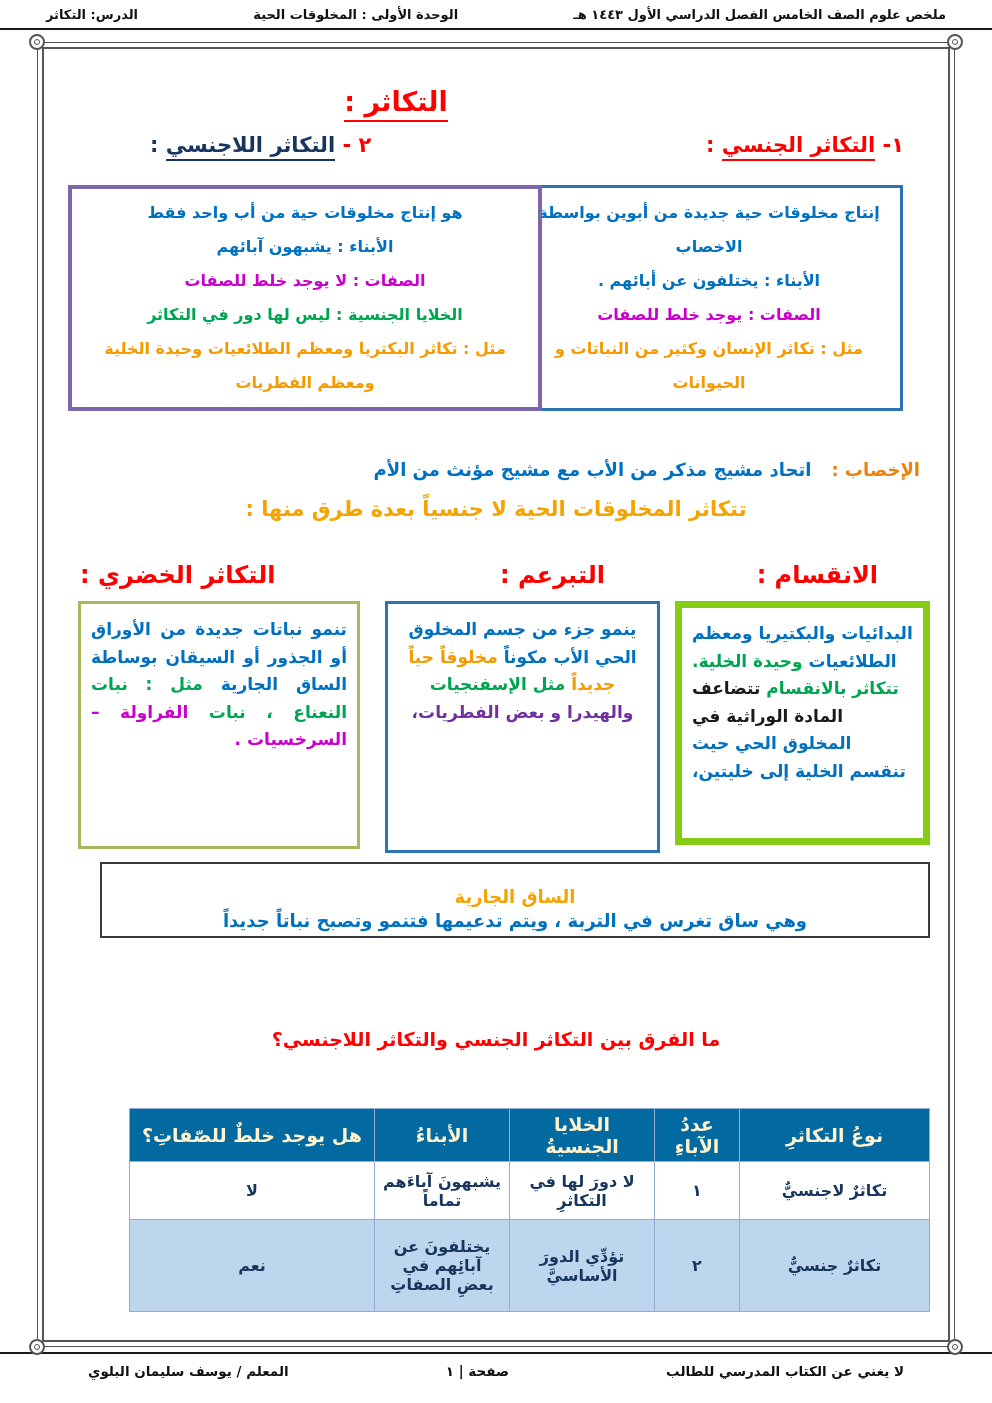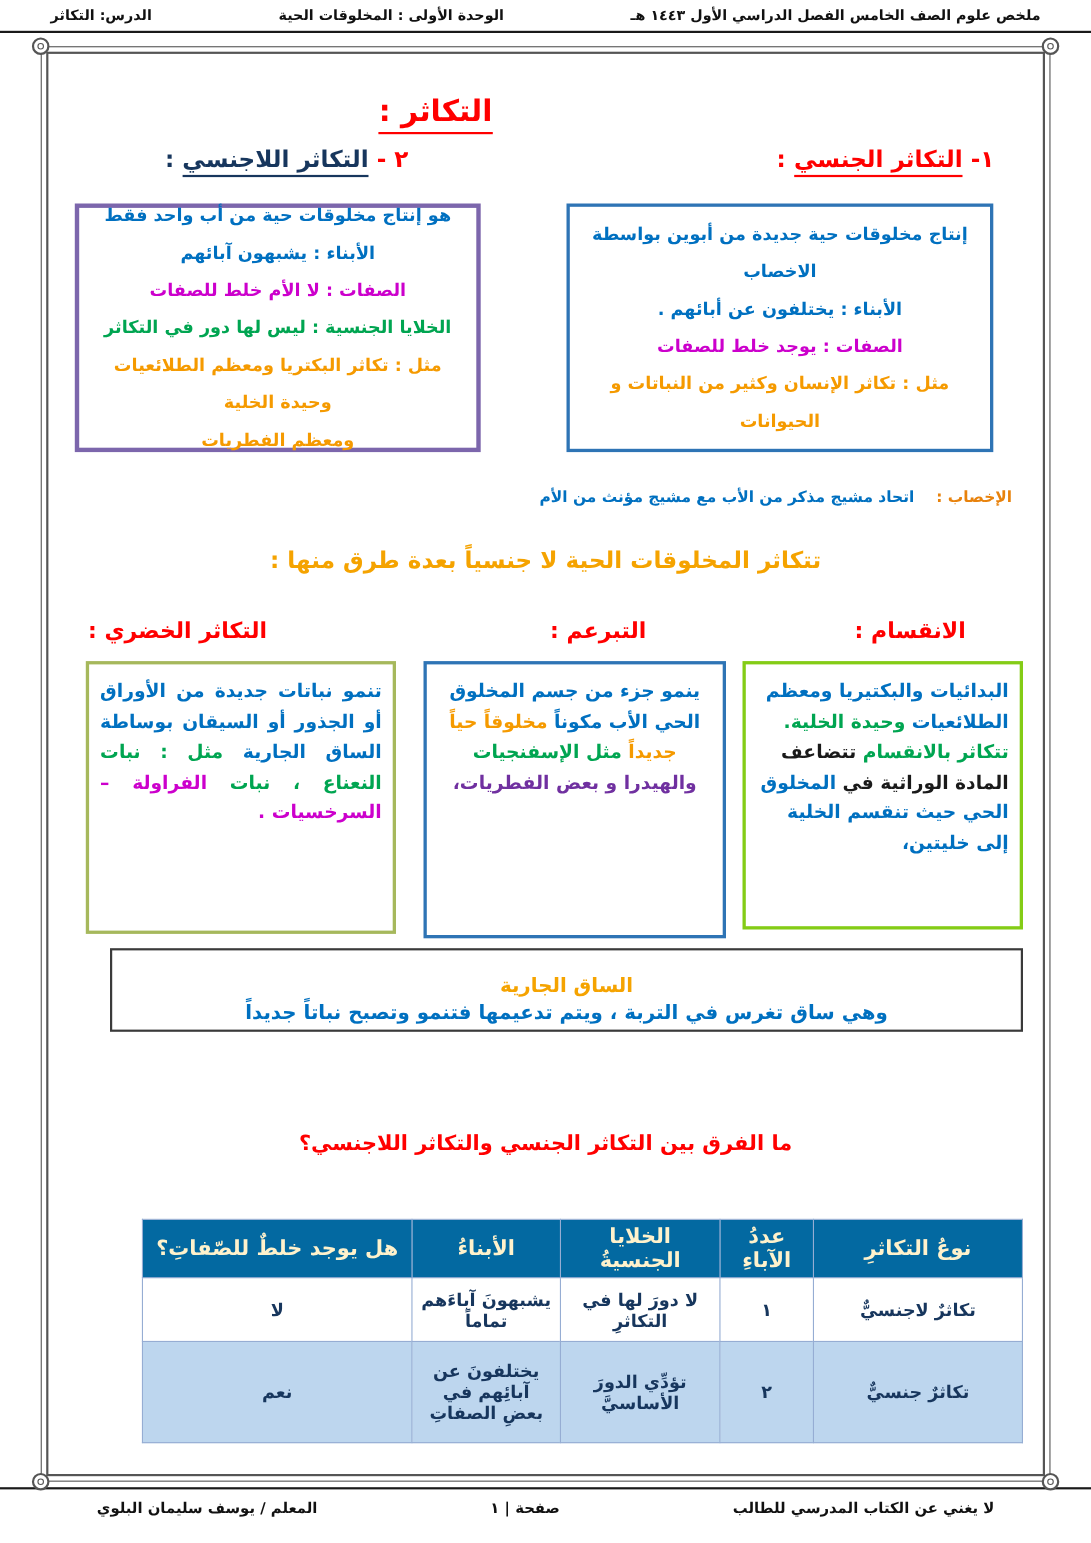--- a/index.html
+++ b/index.html
@@ -38,51 +38,51 @@
   .sec-sexual { right:88px; color:#FF0000; }
   .sec-asexual { left:150px; }
   .sec-asexual .num { color:#FF0000; }
   .sec-asexual .t { color:#17365D; }
   .u2 { border-bottom:2px solid currentColor; padding-bottom:2px; }
 
   
   .defbox { position:absolute; top:185px; padding:8px; display:flex; flex-direction:column;
             justify-content:center; background:#fff; z-index:2; }
   .box-sexual  { right:89px; width:388px; height:226px; border:3px solid #2E74B5; }
-  .box-asexual { left:68px;  width:369px; height:226px; border:4px solid #7C66AC; }
+  .box-asexual { left:68px;  width:474px; height:226px; border:4px solid #7C66AC; }
   .defbox .ln { text-align:center; font-weight:bold; font-size:16px; line-height:34px; }
 
   .c-blue   { color:#0070C0; }
   .c-mag    { color:#CC00CC; }
   .c-green  { color:#00A551; }
   .c-orange { color:#F59A00; }
   .c-purple { color:#7030A0; }
   .c-black  { color:#1a1a1a; }
 
   
-  .fert { position:absolute; top:444px; right:72px; font-size:14px; font-weight:bold; z-index:2; }
+  .fert { position:absolute; top:459px; right:72px; font-size:18px; font-weight:bold; z-index:2; }
   .fert .lbl { color:#E8820C; margin-left:20px; }
   .fert .txt { color:#0070C0; }
 
   
   .intro { position:absolute; top:497px; left:0; width:992px; text-align:center;
            font-size:21px; font-weight:bold; color:#F5A300; z-index:2; }
 
   
-  .mhead { position:absolute; top:561px; font-size:20px; font-weight:bold; color:#FF0000; z-index:2; }
+  .mhead { position:absolute; top:561px; font-size:24px; font-weight:bold; color:#FF0000; z-index:2; }
   .mh-fission { right:114px; }
   .mh-budding { left:500px; }
   .mh-veg     { left:80px; }
 
   
   .mbox { position:absolute; top:601px; padding:12px 10px; font-size:17px; font-weight:bold;
           line-height:1.62; background:#fff; z-index:2; }
   .mbox-veg { left:78px;  width:282px; height:248px; border:3.5px solid #A6B85C; text-align:justify; }
   .mbox-bud { left:385px; width:275px; height:252px; border:3px solid #2E74B5; text-align:center; }
-  .mbox-fis { right:62px; width:255px; height:244px; border:3px solid #84cc16; text-align:right; }
+  .mbox-fis { right:62px; width:255px; height:244px; border:7px solid #84cc16; text-align:left; }
 
   
   .runner { position:absolute; top:862px; left:100px; width:830px; height:76px;
             border:2px solid #3a3a3a; text-align:center; padding-top:8px; background:#fff; z-index:2; }
   .runner .rt { color:#F5A300; font-size:18px; font-weight:bold;margin-top:14px; }
   .runner .rx { color:#0070C0; font-size:18px; font-weight:bold; margin-top:3px; }
 
   
   .question { position:absolute; top:1028px; left:0; width:992px; text-align:center;
               font-size:19px; font-weight:bold; color:#FF0000; z-index:2; }
@@ -131,21 +131,21 @@
 <div class="defbox box-sexual">
   <div class="ln c-blue">إنتاج مخلوقات حية جديدة من أبوين بواسطة الاخصاب</div>
   <div class="ln c-blue">الأبناء : يختلفون عن أبائهم .</div>
   <div class="ln c-mag">الصفات : يوجد خلط للصفات</div>
   <div class="ln c-orange">مثل : تكاثر الإنسان وكثير من النباتات و الحيوانات</div>
 </div>
 
 <div class="defbox box-asexual">
   <div class="ln c-blue">هو إنتاج مخلوقات حية من أب واحد فقط</div>
   <div class="ln c-blue">الأبناء : يشبهون آبائهم</div>
-  <div class="ln c-mag">الصفات : لا الأم خلط للصفات</div>
+  <div class="ln c-mag">الصفات : لا يوجد خلط للصفات</div>
   <div class="ln c-green">الخلايا الجنسية : ليس لها دور في التكاثر</div>
   <div class="ln c-orange">مثل : تكاثر البكتريا ومعظم الطلائعيات وحيدة الخلية</div>
   <div class="ln c-orange">ومعظم الفطريات</div>
 </div>
 
 <div class="fert">
   <span class="lbl">الإخصاب :</span><span class="txt">اتحاد مشيج مذكر من الأب مع مشيج مؤنث من الأم</span>
 </div>
 
 <div class="intro">تتكاثر المخلوقات الحية لا جنسياً بعدة طرق منها :</div>

